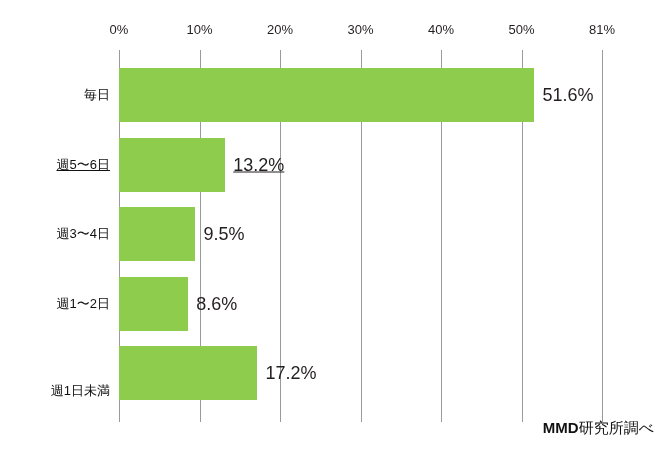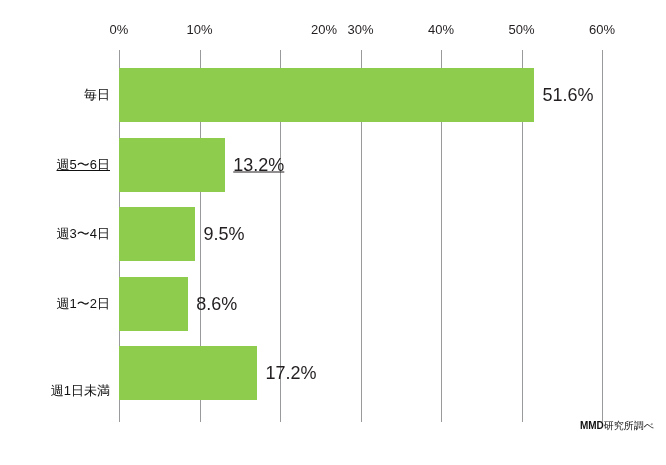--- a/index.html
+++ b/index.html
@@ -47,39 +47,39 @@
     position:absolute;
     font-size:18px;
     color:#231f20;
     white-space:nowrap;
     transform:translateY(-50%);
   }
   .attribution{
     position:absolute;
     right:12px;
     top:419px;
-    font-size:10px;
+    font-size:15px;
     color:#111111;
     white-space:nowrap;
   }
   .attribution b{font-weight:bold;}
 </style>
 </head>
 <body>
 
 <div id="chart">
 
   <div id="xticklabels">
       <div class="axis-label" style="left: 119px; top: 22px;">0%</div>
       <div class="axis-label" style="left: 199.5px; top: 22px; text-align: right;">10%</div>
-      <div class="axis-label" style="left: 280px; top: 22px; margin-left: 44px;">20%</div>
+      <div class="axis-label" style="left: 280px; top: 22px;">20%</div>
       <div class="axis-label" style="left: 360.5px; top: 22px;">30%</div>
       <div class="axis-label" style="left: 441px; top: 22px;">40%</div>
       <div class="axis-label" style="left: 521.5px; top: 22px;">50%</div>
-      <div class="axis-label" style="left: 602px; top: 22px;">60%</div>
+      <div class="axis-label" style="left: 602px; top: 22px;">81%</div>
     </div>
 
   <div id="gridlines">
       <div class="gridline" style="left: 119px; top: 50px; height: 372px;"></div>
       <div class="gridline" style="left: 199.5px; top: 50px; height: 372px;"></div>
       <div class="gridline" style="left: 280px; top: 50px; height: 372px;"></div>
       <div class="gridline" style="left: 360.5px; top: 50px; height: 372px;"></div>
       <div class="gridline" style="left: 441px; top: 50px; height: 372px;"></div>
       <div class="gridline" style="left: 521.5px; top: 50px; height: 372px;"></div>
       <div class="gridline" style="left: 602px; top: 50px; height: 372px;"></div>

